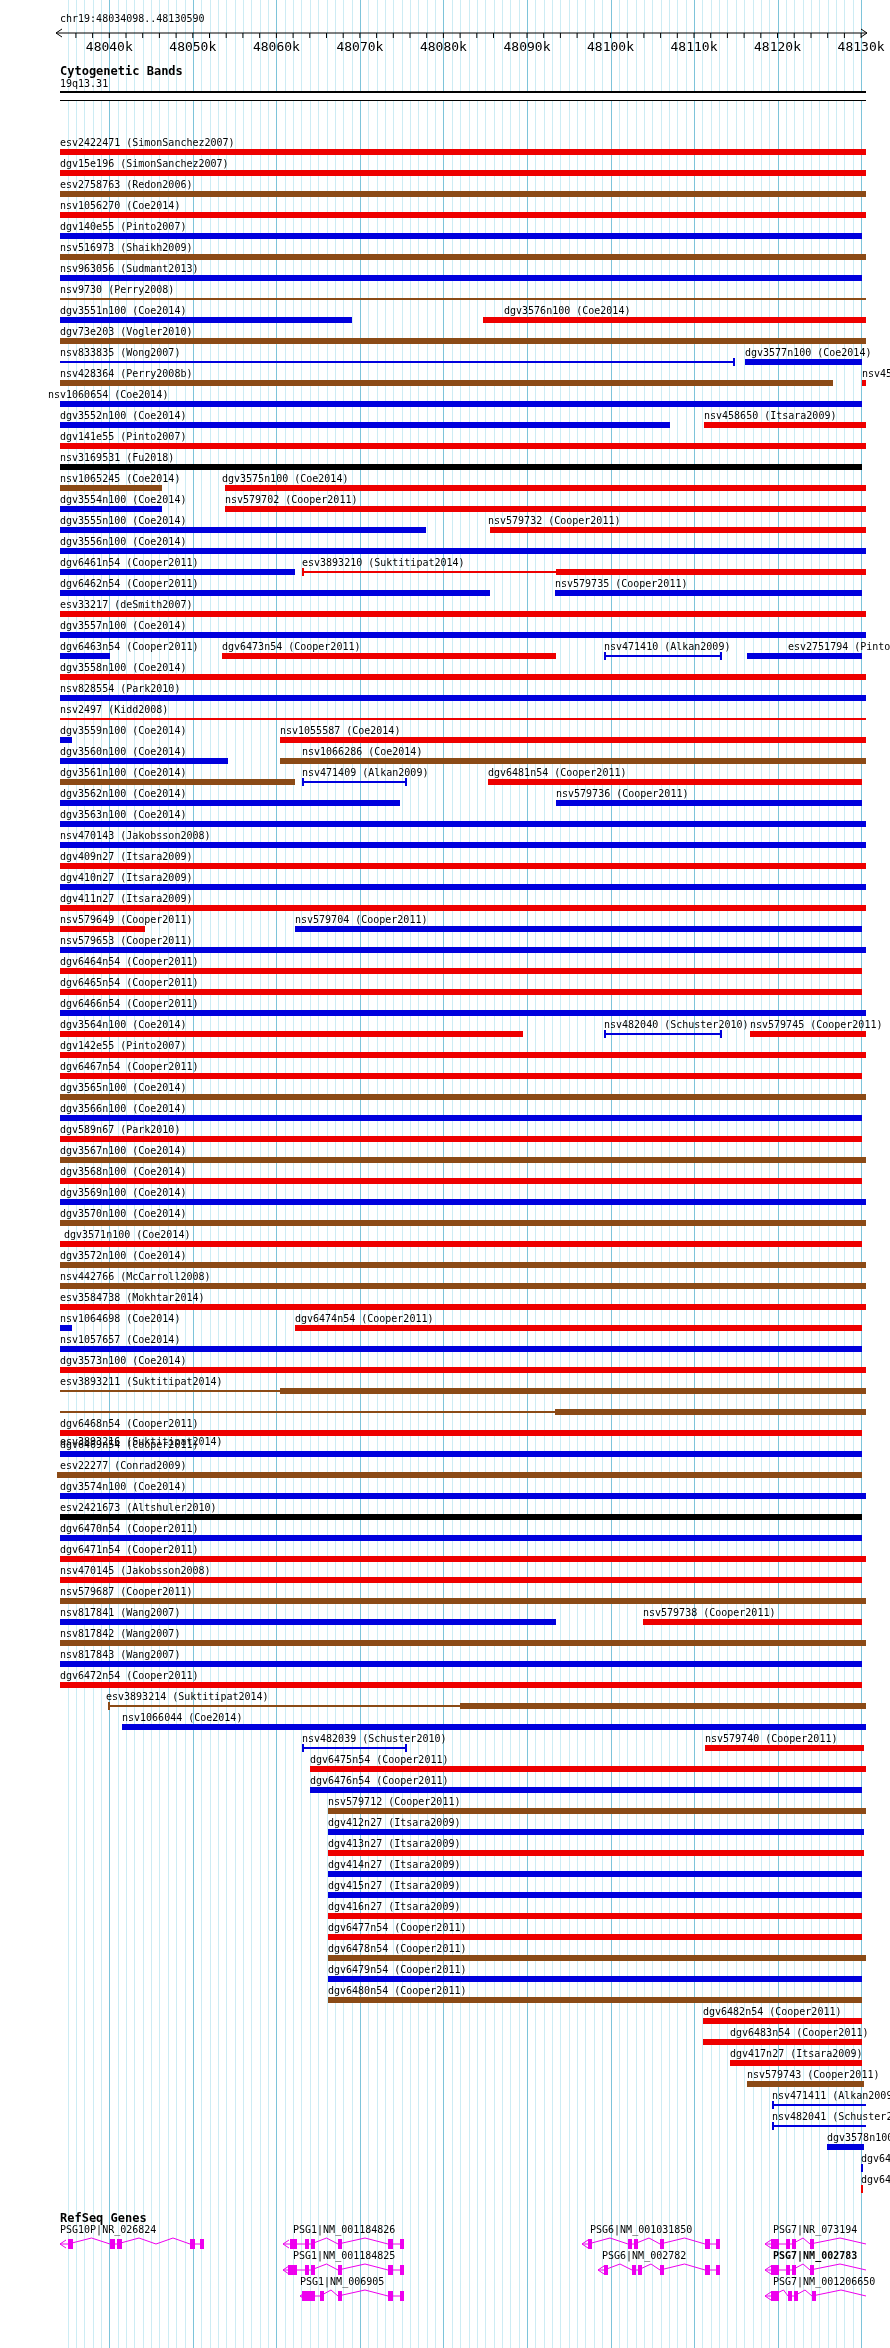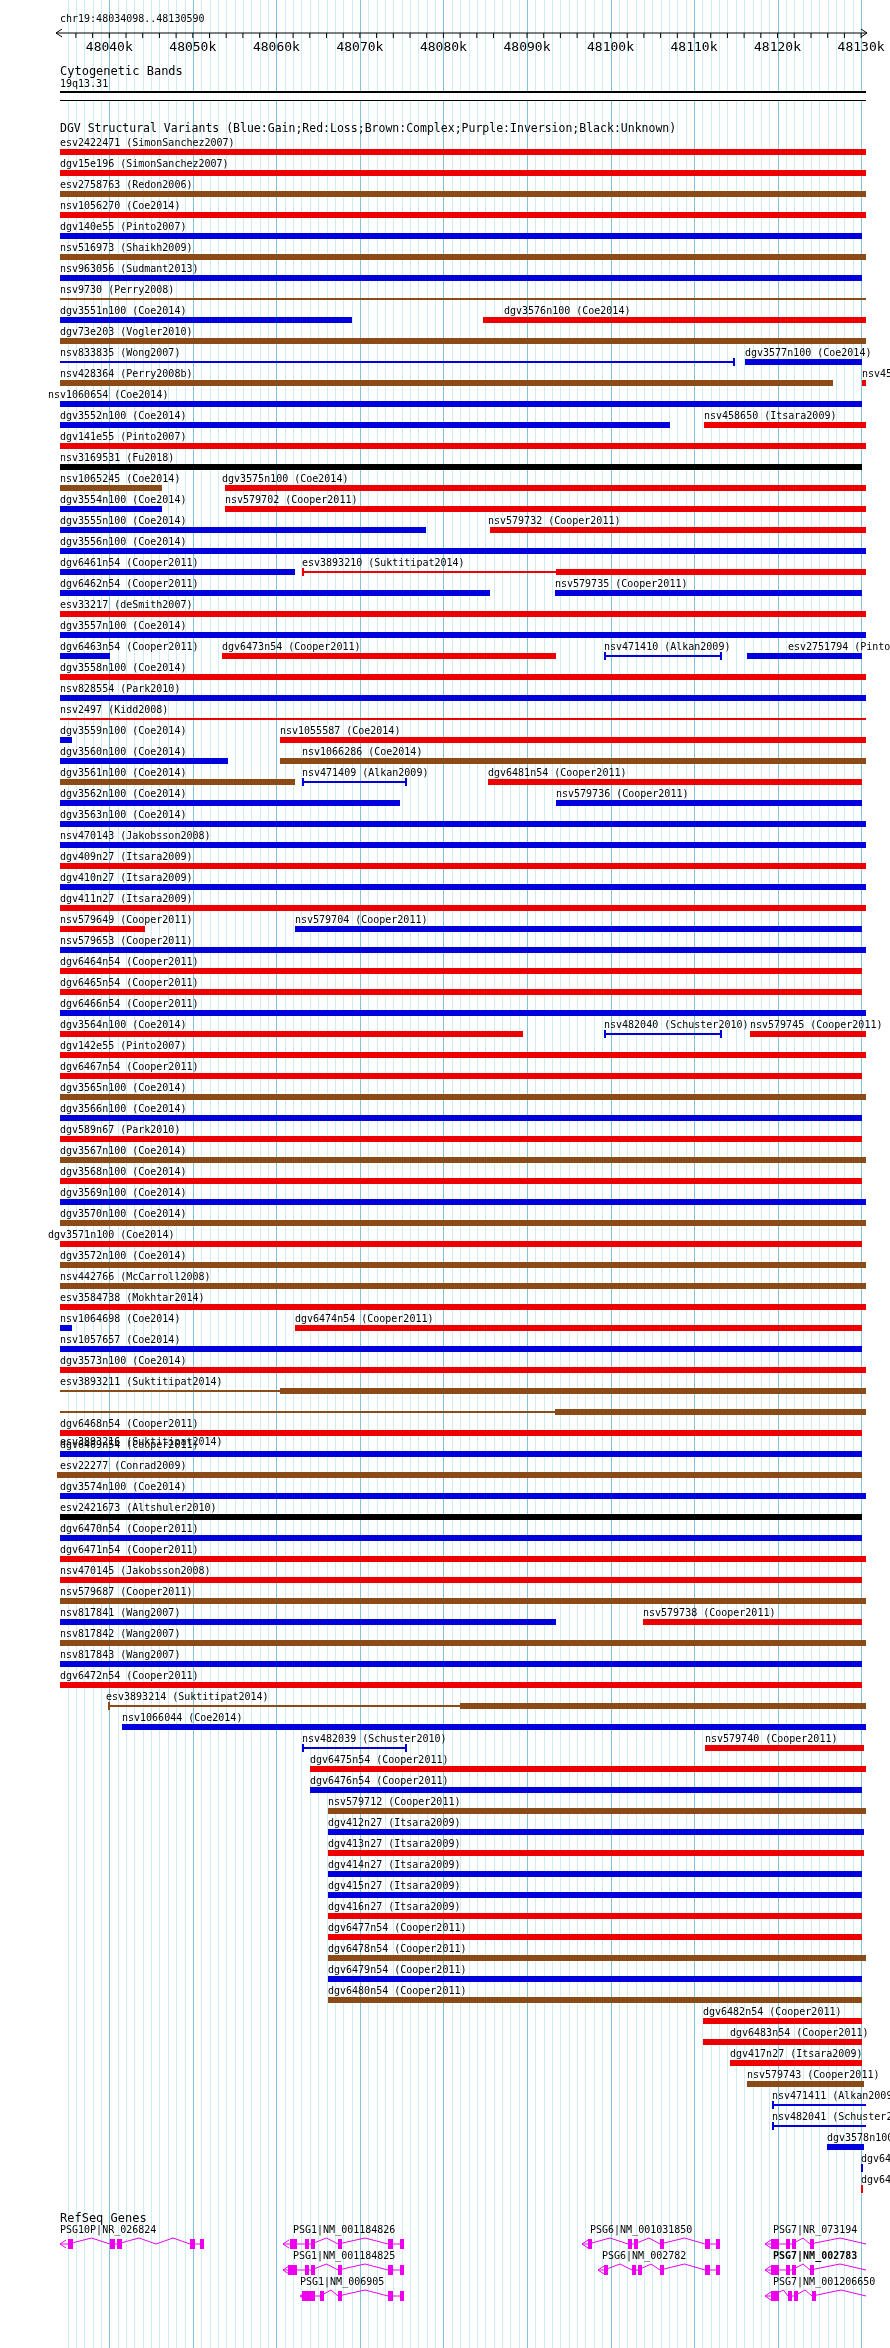--- a/index.html
+++ b/index.html
@@ -3,21 +3,21 @@
 <meta charset="utf-8">
 <style>
   html,body{margin:0;padding:0;background:#fff;}
   #app{position:relative;width:890px;height:2348px;background:#ffffff;overflow:hidden;
        font-family:"DejaVu Sans Mono",monospace;color:#000;}
   .grid{position:absolute;top:0;height:2348px;width:1px;z-index:0;}
   .layer{position:absolute;left:0;top:0;z-index:1;}
   .lbl{position:absolute;white-space:pre;font-size:10px;line-height:11px;z-index:2;}
   .glbl{position:absolute;white-space:pre;font-size:10px;line-height:11px;z-index:2;}
   .bar{position:absolute;z-index:1;}
-  .hdr{position:absolute;font-weight:normal;white-space:pre;z-index:2;}
+  .hdr{position:absolute;font-weight:bold;white-space:pre;z-index:2;}
   #region-label{left:60px;top:13px;font-size:10px;font-weight:normal;}
   #cyto-title{left:60px;top:64px;font-size:12px;}
   #cyto-band{left:60px;top:78px;font-size:10px;font-weight:normal;white-space:pre;position:absolute;z-index:2;}
   #band-box{position:absolute;left:60px;top:91px;width:806px;height:7px;
             border-top:2px solid #000;border-bottom:1px solid #000;background:#fff;z-index:1;}
   #dgv-title{left:60px;top:121px;font-size:11.5px;}
   #refseq-title{left:60px;top:2211px;font-size:12px;}
   svg{display:block;}
 </style>
 </head>
@@ -134,21 +134,20 @@
         <text x="527.0" y="51" text-anchor="middle" font-size="13" font-family="DejaVu Sans Mono, monospace">48090k</text>
         <text x="610.5" y="51" text-anchor="middle" font-size="13" font-family="DejaVu Sans Mono, monospace">48100k</text>
         <text x="694.0" y="51" text-anchor="middle" font-size="13" font-family="DejaVu Sans Mono, monospace">48110k</text>
         <text x="777.5" y="51" text-anchor="middle" font-size="13" font-family="DejaVu Sans Mono, monospace">48120k</text>
         <text x="861.1" y="51" text-anchor="middle" font-size="13" font-family="DejaVu Sans Mono, monospace">48130k</text>
       </svg>
     </div>
   <div class="hdr" id="cyto-title">Cytogenetic Bands</div>
   <div id="cyto-band">19q13.31</div>
   <div id="band-box"></div>
-  <div class="hdr" id="dgv-title">DGV Structural Variants (Blue:Gain;Red:Loss;Brown:Complex;Purple:Inversion;Black:Unknown)</div>
   <div id="variants-layer" class="layer">
       <div class="lbl" style="left: 60px; top: 137px;">esv2422471 (SimonSanchez2007)</div>
       <div class="bar" style="left: 60px; top: 149px; width: 806px; height: 6px; background: rgb(238, 0, 0);"></div>
       <div class="lbl" style="left: 60px; top: 158px;">dgv15e196 (SimonSanchez2007)</div>
       <div class="bar" style="left: 60px; top: 170px; width: 806px; height: 6px; background: rgb(238, 0, 0);"></div>
       <div class="lbl" style="left: 60px; top: 179px;">esv2758763 (Redon2006)</div>
       <div class="bar" style="left: 60px; top: 191px; width: 806px; height: 6px; background: rgb(139, 74, 22);"></div>
       <div class="lbl" style="left: 60px; top: 200px;">nsv1056270 (Coe2014)</div>
       <div class="bar" style="left: 60px; top: 212px; width: 806px; height: 6px; background: rgb(238, 0, 0);"></div>
       <div class="lbl" style="left: 60px; top: 221px;">dgv140e55 (Pinto2007)</div>
@@ -289,21 +288,21 @@
       <div class="lbl" style="left: 60px; top: 1124px;">dgv589n67 (Park2010)</div>
       <div class="bar" style="left: 60px; top: 1136px; width: 802px; height: 6px; background: rgb(238, 0, 0);"></div>
       <div class="lbl" style="left: 60px; top: 1145px;">dgv3567n100 (Coe2014)</div>
       <div class="bar" style="left: 60px; top: 1157px; width: 806px; height: 6px; background: rgb(139, 74, 22);"></div>
       <div class="lbl" style="left: 60px; top: 1166px;">dgv3568n100 (Coe2014)</div>
       <div class="bar" style="left: 60px; top: 1178px; width: 802px; height: 6px; background: rgb(238, 0, 0);"></div>
       <div class="lbl" style="left: 60px; top: 1187px;">dgv3569n100 (Coe2014)</div>
       <div class="bar" style="left: 60px; top: 1199px; width: 806px; height: 6px; background: rgb(0, 0, 221);"></div>
       <div class="lbl" style="left: 60px; top: 1208px;">dgv3570n100 (Coe2014)</div>
       <div class="bar" style="left: 60px; top: 1220px; width: 806px; height: 6px; background: rgb(139, 74, 22);"></div>
-      <div class="lbl" style="left: 48px; top: 1229px;">dgv3571n100 (Coe2014)</div>
+      <div class="lbl" style="left: 64px; top: 1229px;">dgv3571n100 (Coe2014)</div>
       <div class="bar" style="left: 60px; top: 1241px; width: 802px; height: 6px; background: rgb(238, 0, 0);"></div>
       <div class="lbl" style="left: 60px; top: 1250px;">dgv3572n100 (Coe2014)</div>
       <div class="bar" style="left: 60px; top: 1262px; width: 806px; height: 6px; background: rgb(139, 74, 22);"></div>
       <div class="lbl" style="left: 60px; top: 1271px;">nsv442766 (McCarroll2008)</div>
       <div class="bar" style="left: 60px; top: 1283px; width: 806px; height: 6px; background: rgb(139, 74, 22);"></div>
       <div class="lbl" style="left: 60px; top: 1292px;">esv3584738 (Mokhtar2014)</div>
       <div class="bar" style="left: 60px; top: 1304px; width: 806px; height: 6px; background: rgb(238, 0, 0);"></div>
       <div class="lbl" style="left: 60px; top: 1313px;">nsv1064698 (Coe2014)</div>
       <div class="lbl" style="left: 295px; top: 1313px;">dgv6474n54 (Cooper2011)</div>
       <div class="bar" style="left: 60px; top: 1325px; width: 12px; height: 6px; background: rgb(0, 0, 221);"></div>

